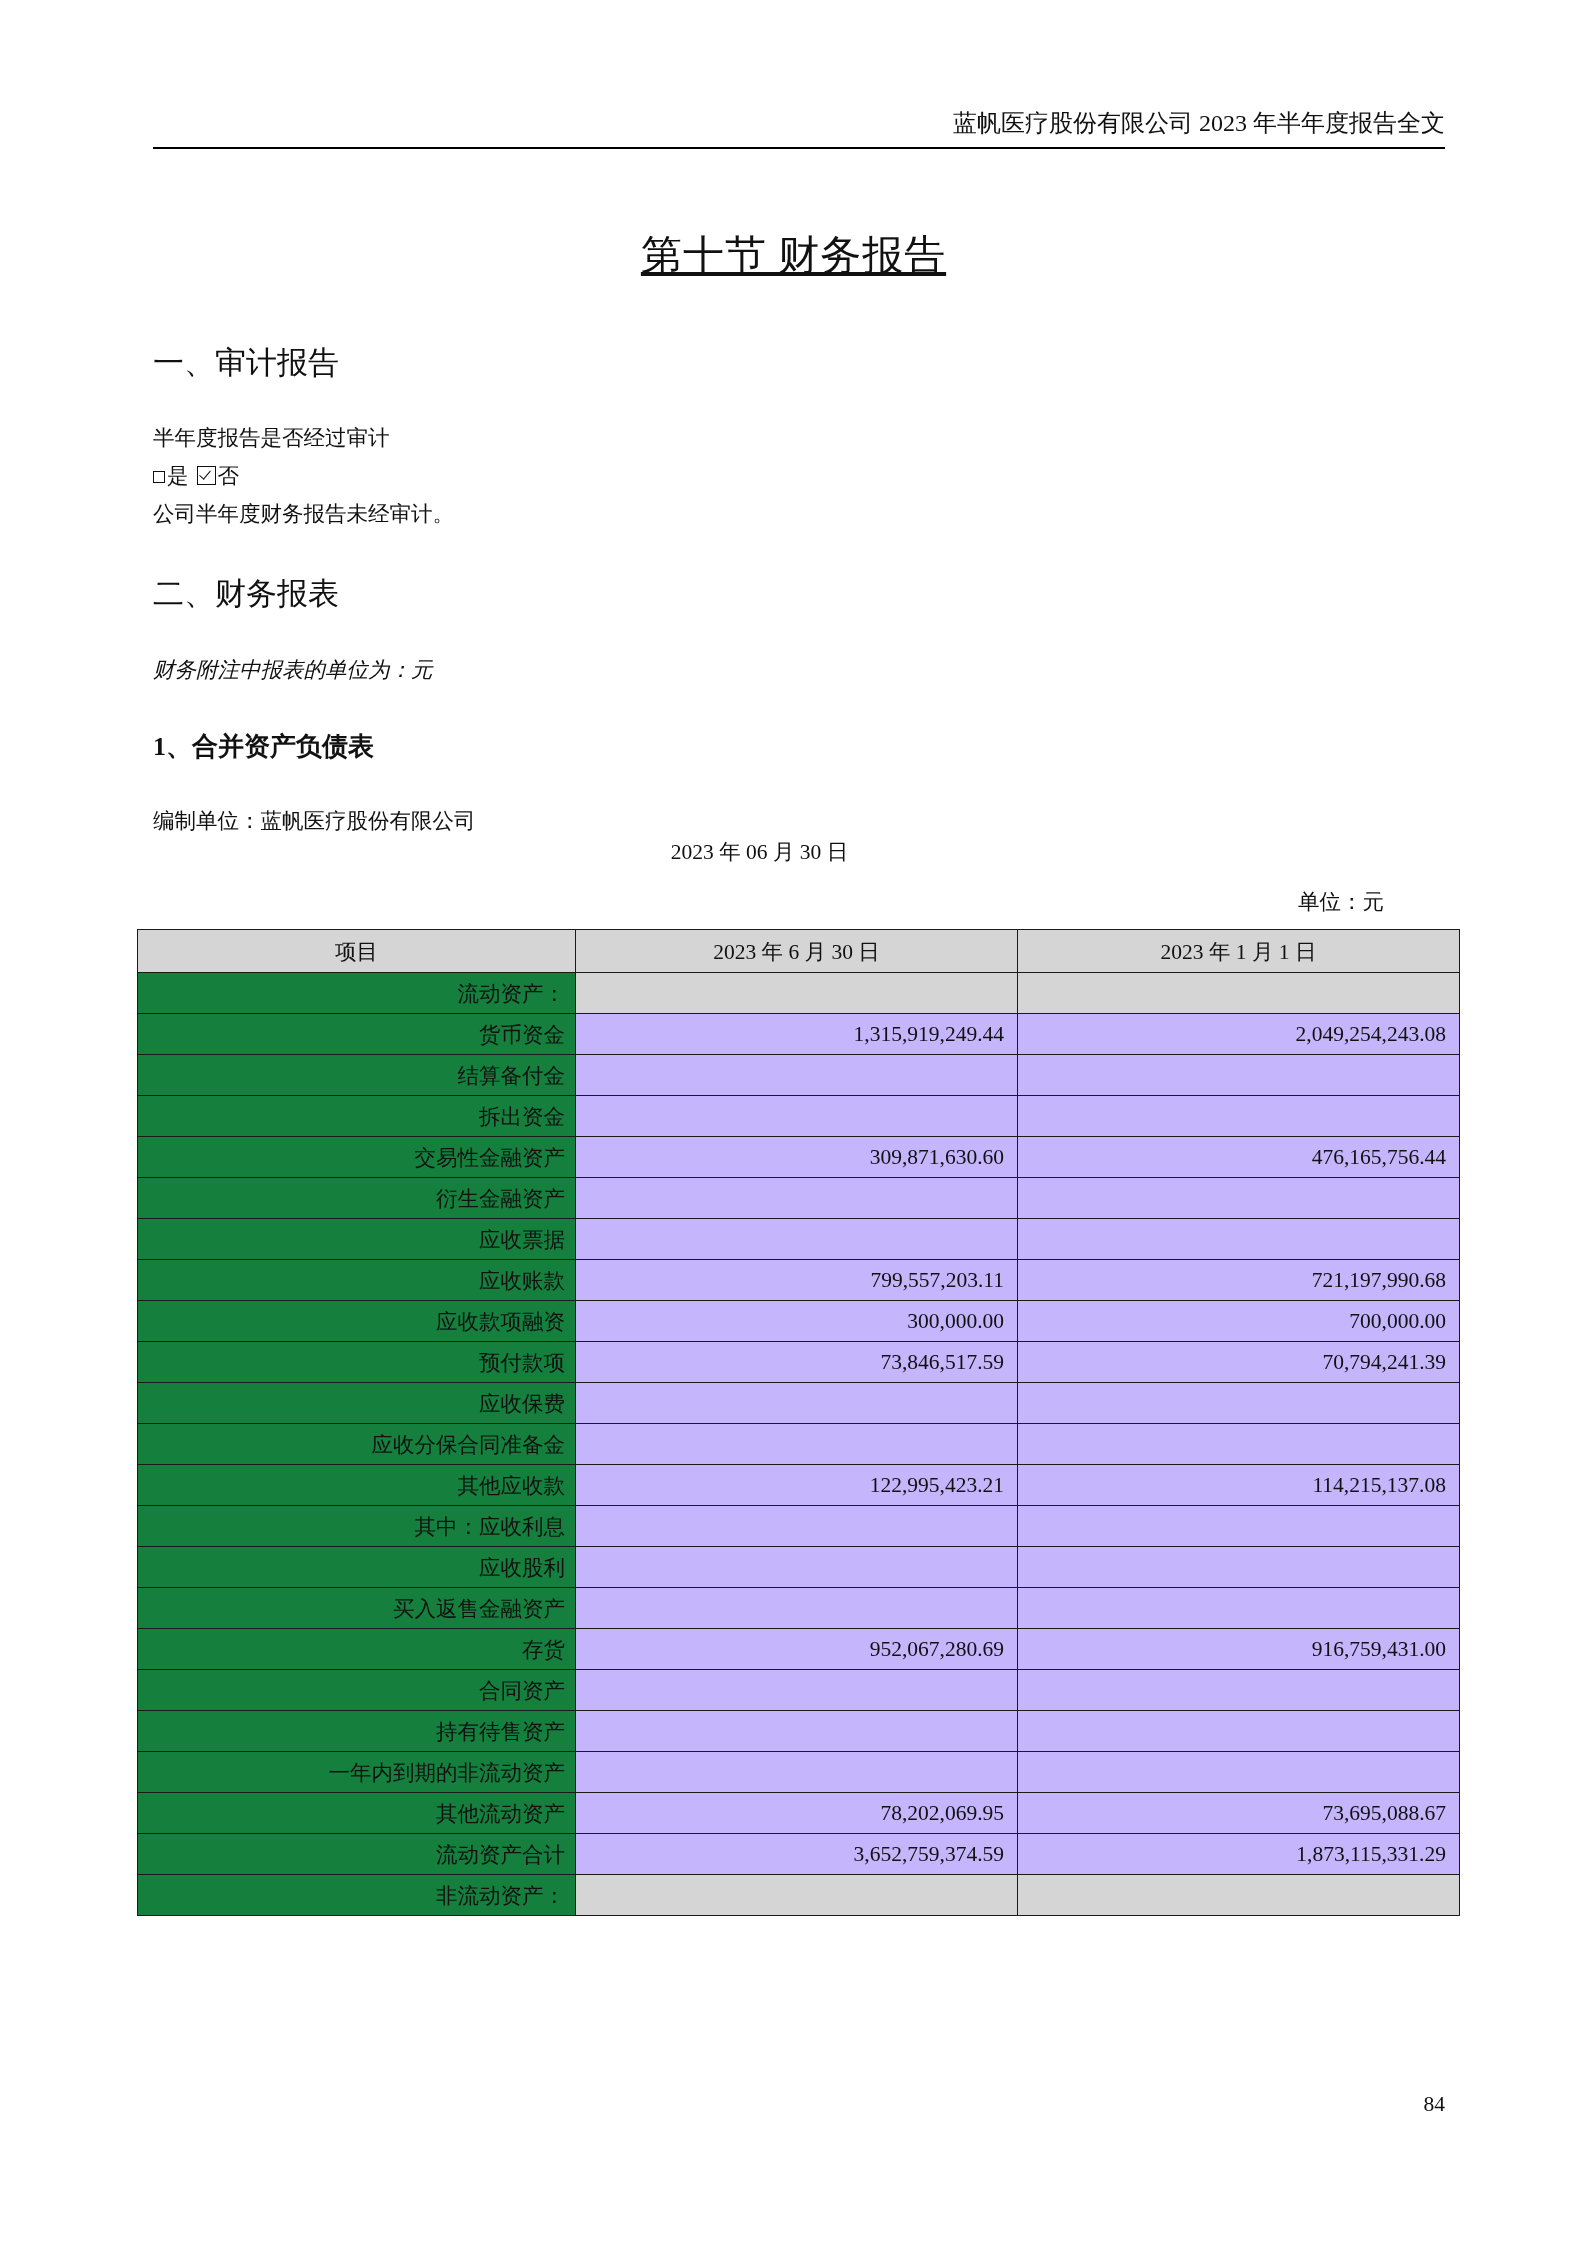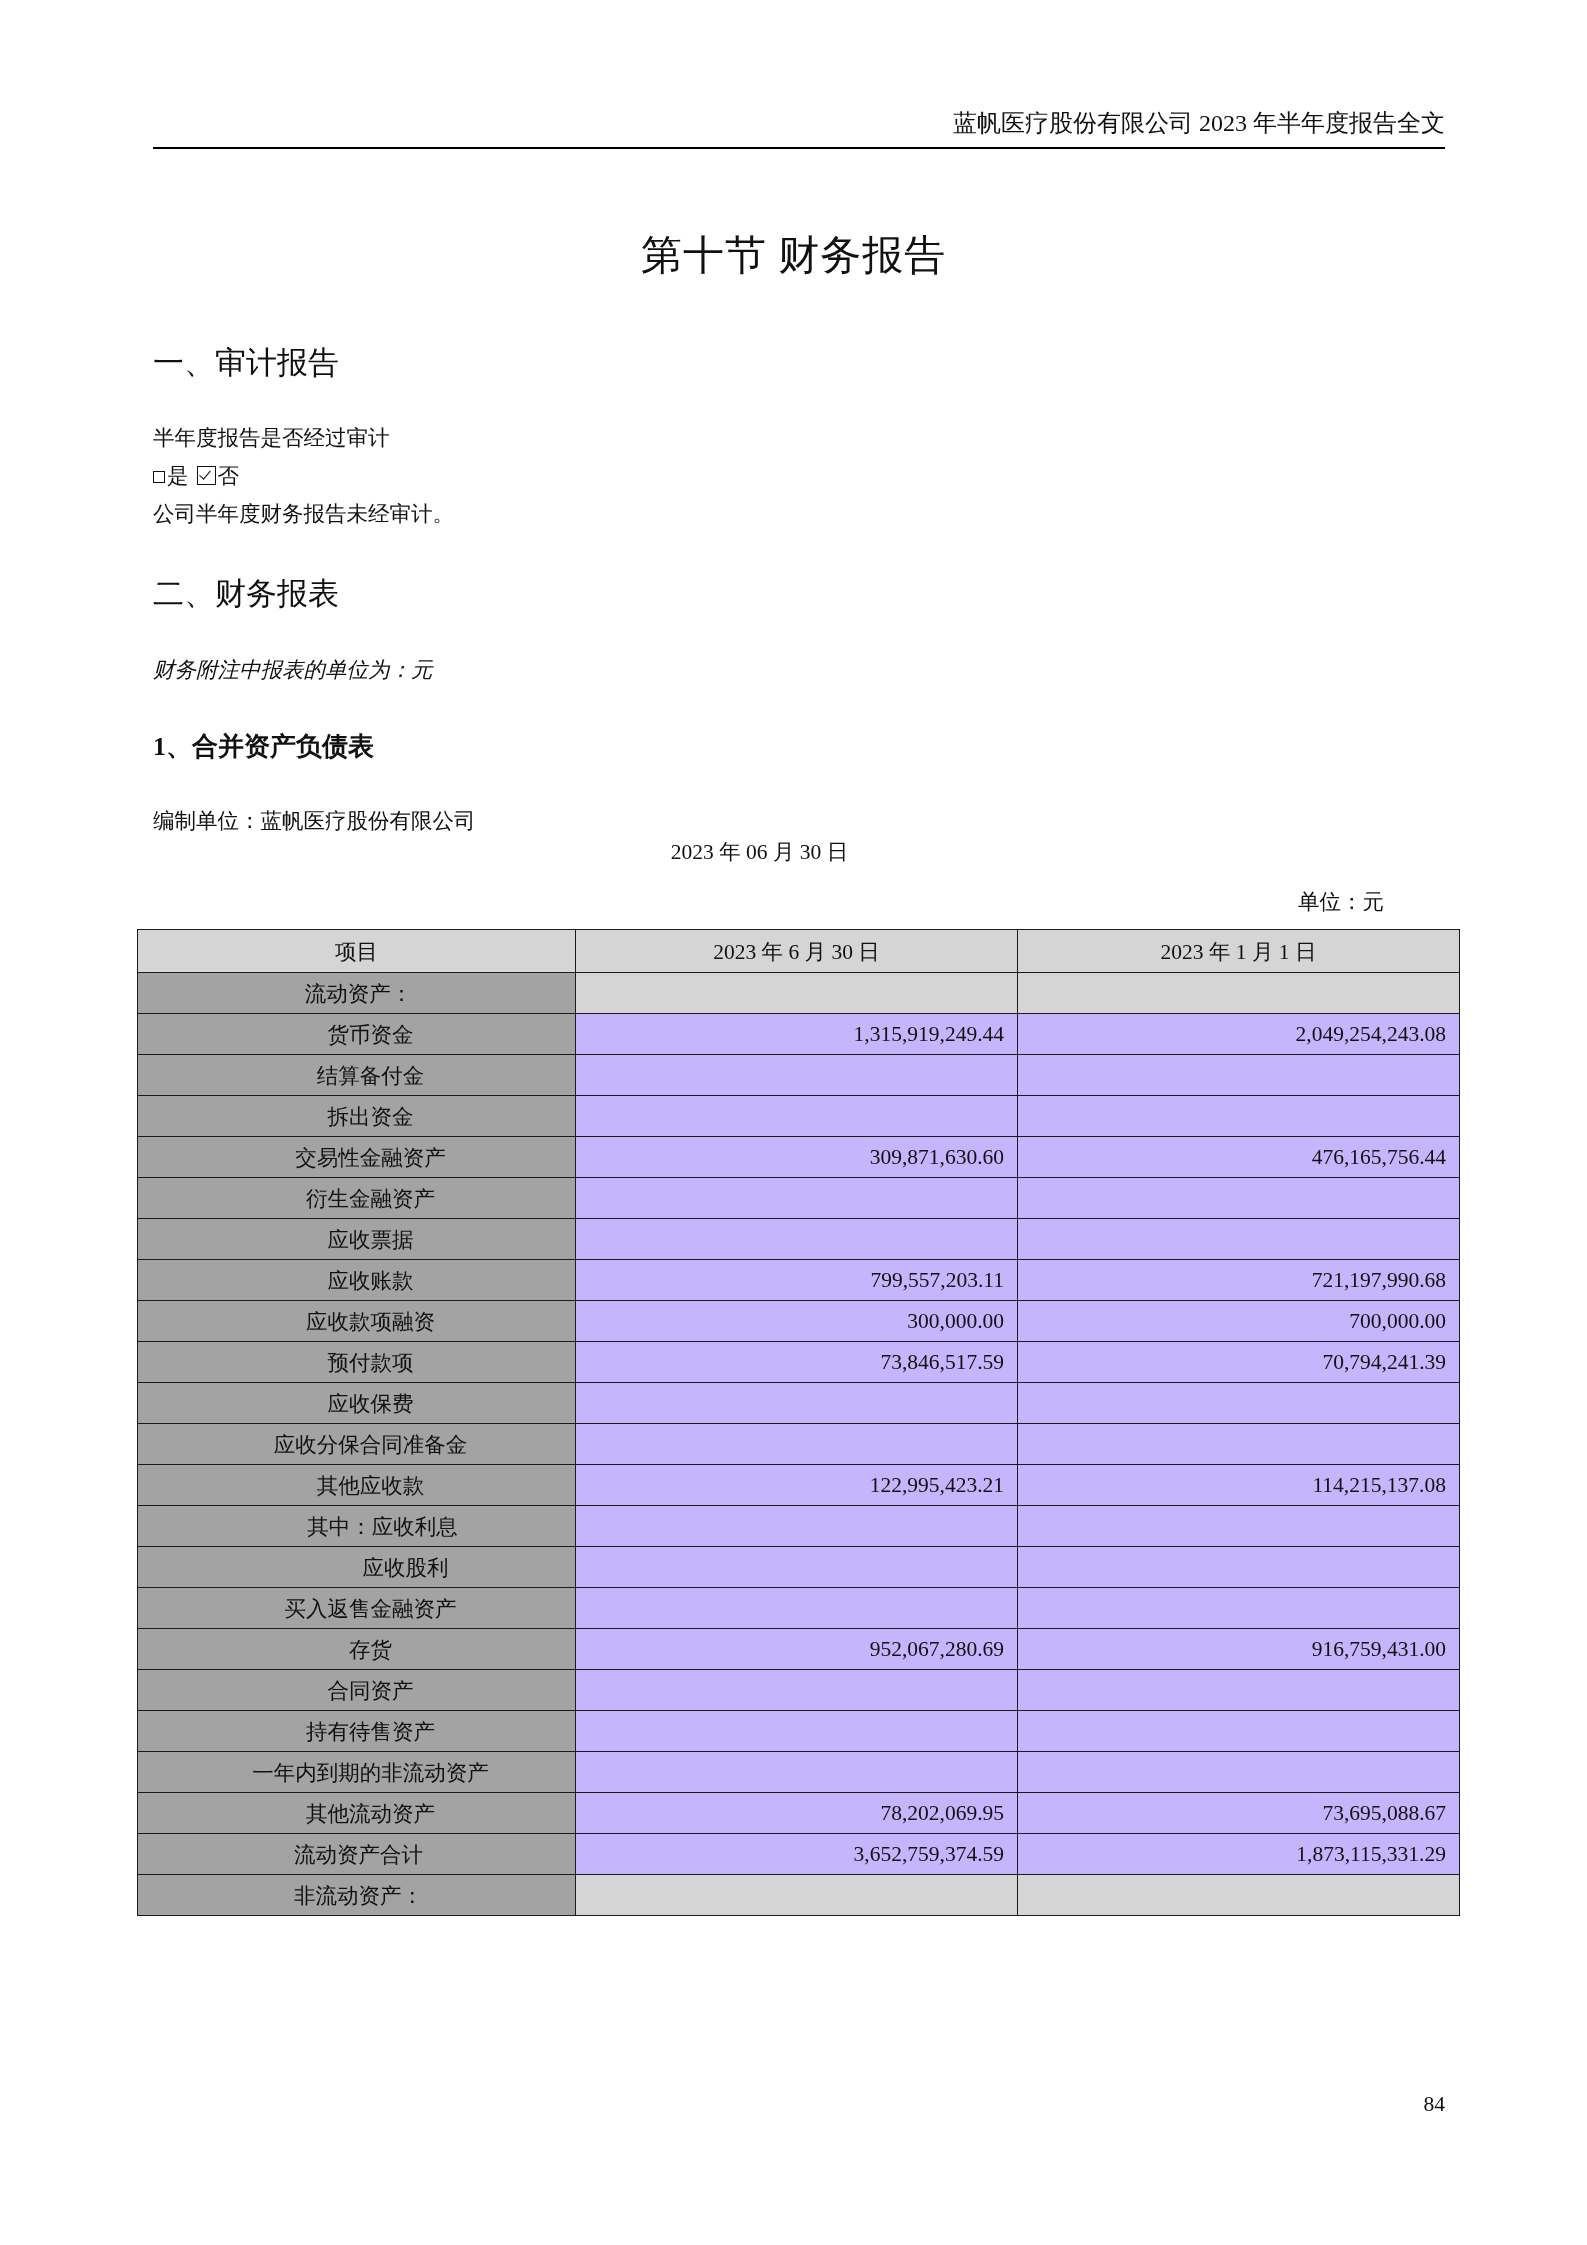--- a/index.html
+++ b/index.html
@@ -8,21 +8,21 @@
     font-family: "Liberation Serif", "DejaVu Serif", serif; color: #111;
   }
   .abs { position: absolute; }
   .running-header {
     left: 153px; top: 108px; width: 1292px; text-align: right;
     font-size: 24px; line-height: 30px; padding-right: 2px;
   }
   .header-rule { left: 153px; top: 147px; width: 1292px; height: 0; border-top: 2.5px solid #000; }
   .chapter-title {
     left: 0; top: 230px; width: 1587px; text-align: center;
-    font-size: 41px; line-height: 50px; letter-spacing: 1px;
+    font-size: 41px; line-height: 50px; letter-spacing: 1px; text-decoration: underline;
   }
   .h1 { left: 153px; font-size: 31px; line-height: 38px; }
   .body-text { left: 153px; font-size: 21.5px; line-height: 28px; }
   .h2 { left: 153px; font-size: 26px; line-height: 32px; font-weight: bold; }
   .box {
     display: inline-block; width: 10px; height: 10px; border: 1.3px solid #111;
     vertical-align: 0px; margin-right: 2px;
   }
   .checked-box {
     display: inline-block; width: 17px; height: 17px; border: 1.5px solid #111;
@@ -38,21 +38,21 @@
   table.balance {
     position: absolute; left: 137px; top: 929px; width: 1322px;
     border-collapse: collapse; table-layout: fixed;
     font-size: 21.5px;
   }
   table.balance td, table.balance th {
     border: 1.5px solid #1a1a1a; height: 40px; padding: 0 10px;
     font-weight: normal; white-space: nowrap; overflow: hidden;
   }
   table.balance th { background: #d5d5d5; text-align: center; height: 42px; }
-  table.balance td.label { background: #a3a3a3; text-align: center; padding-left: 14px; }
+  table.balance td.label { background: #15803d; text-align: right; padding-left: 14px; }
   table.balance td.val { background: #c4b5fd; text-align: right; padding-right: 13px; letter-spacing: 0px; }
   table.balance tr.section td.val { background: #d5d5d5; }
   table.balance td.label.indent1 { padding-left: 38px; }
   table.balance td.label.indent2 { padding-left: 62px; }
   table.balance td.label.indent3 { padding-left: 108px; }
   .page-number { left: 1400px; top: 2090px; width: 45px; text-align: right; font-size: 21.5px; line-height: 28px; }
 </style>
 </head>
 <body>
 

